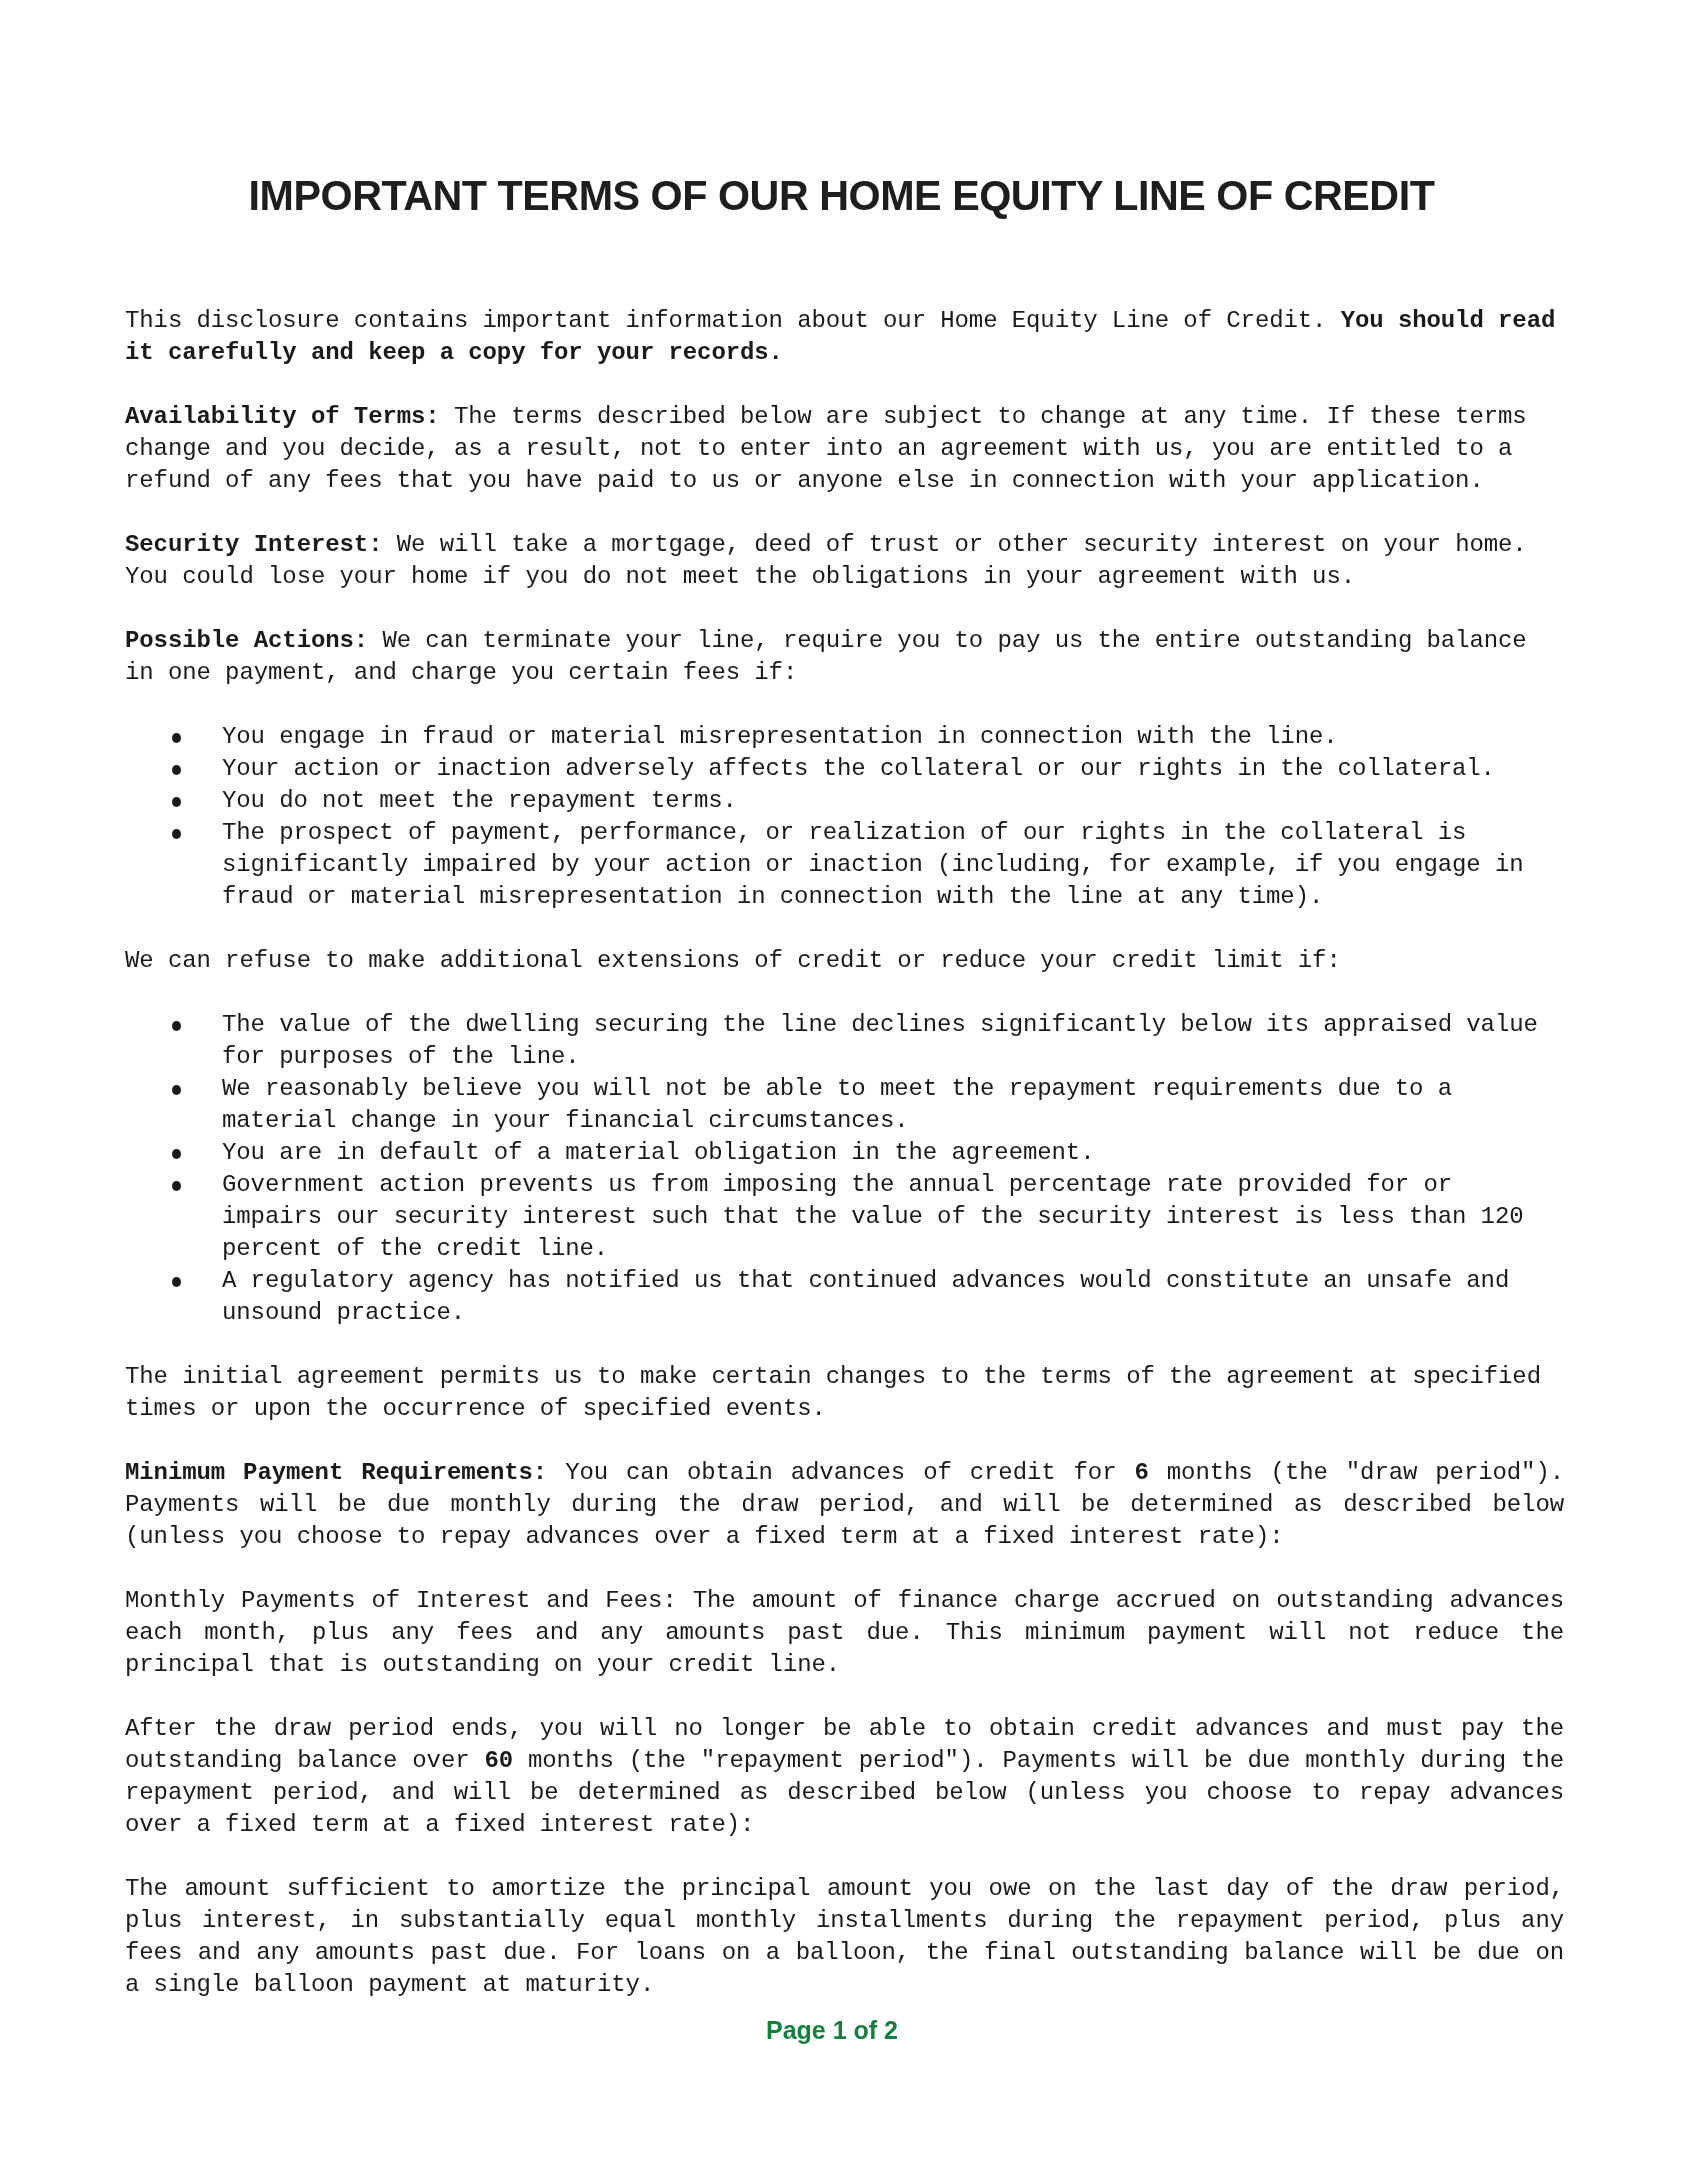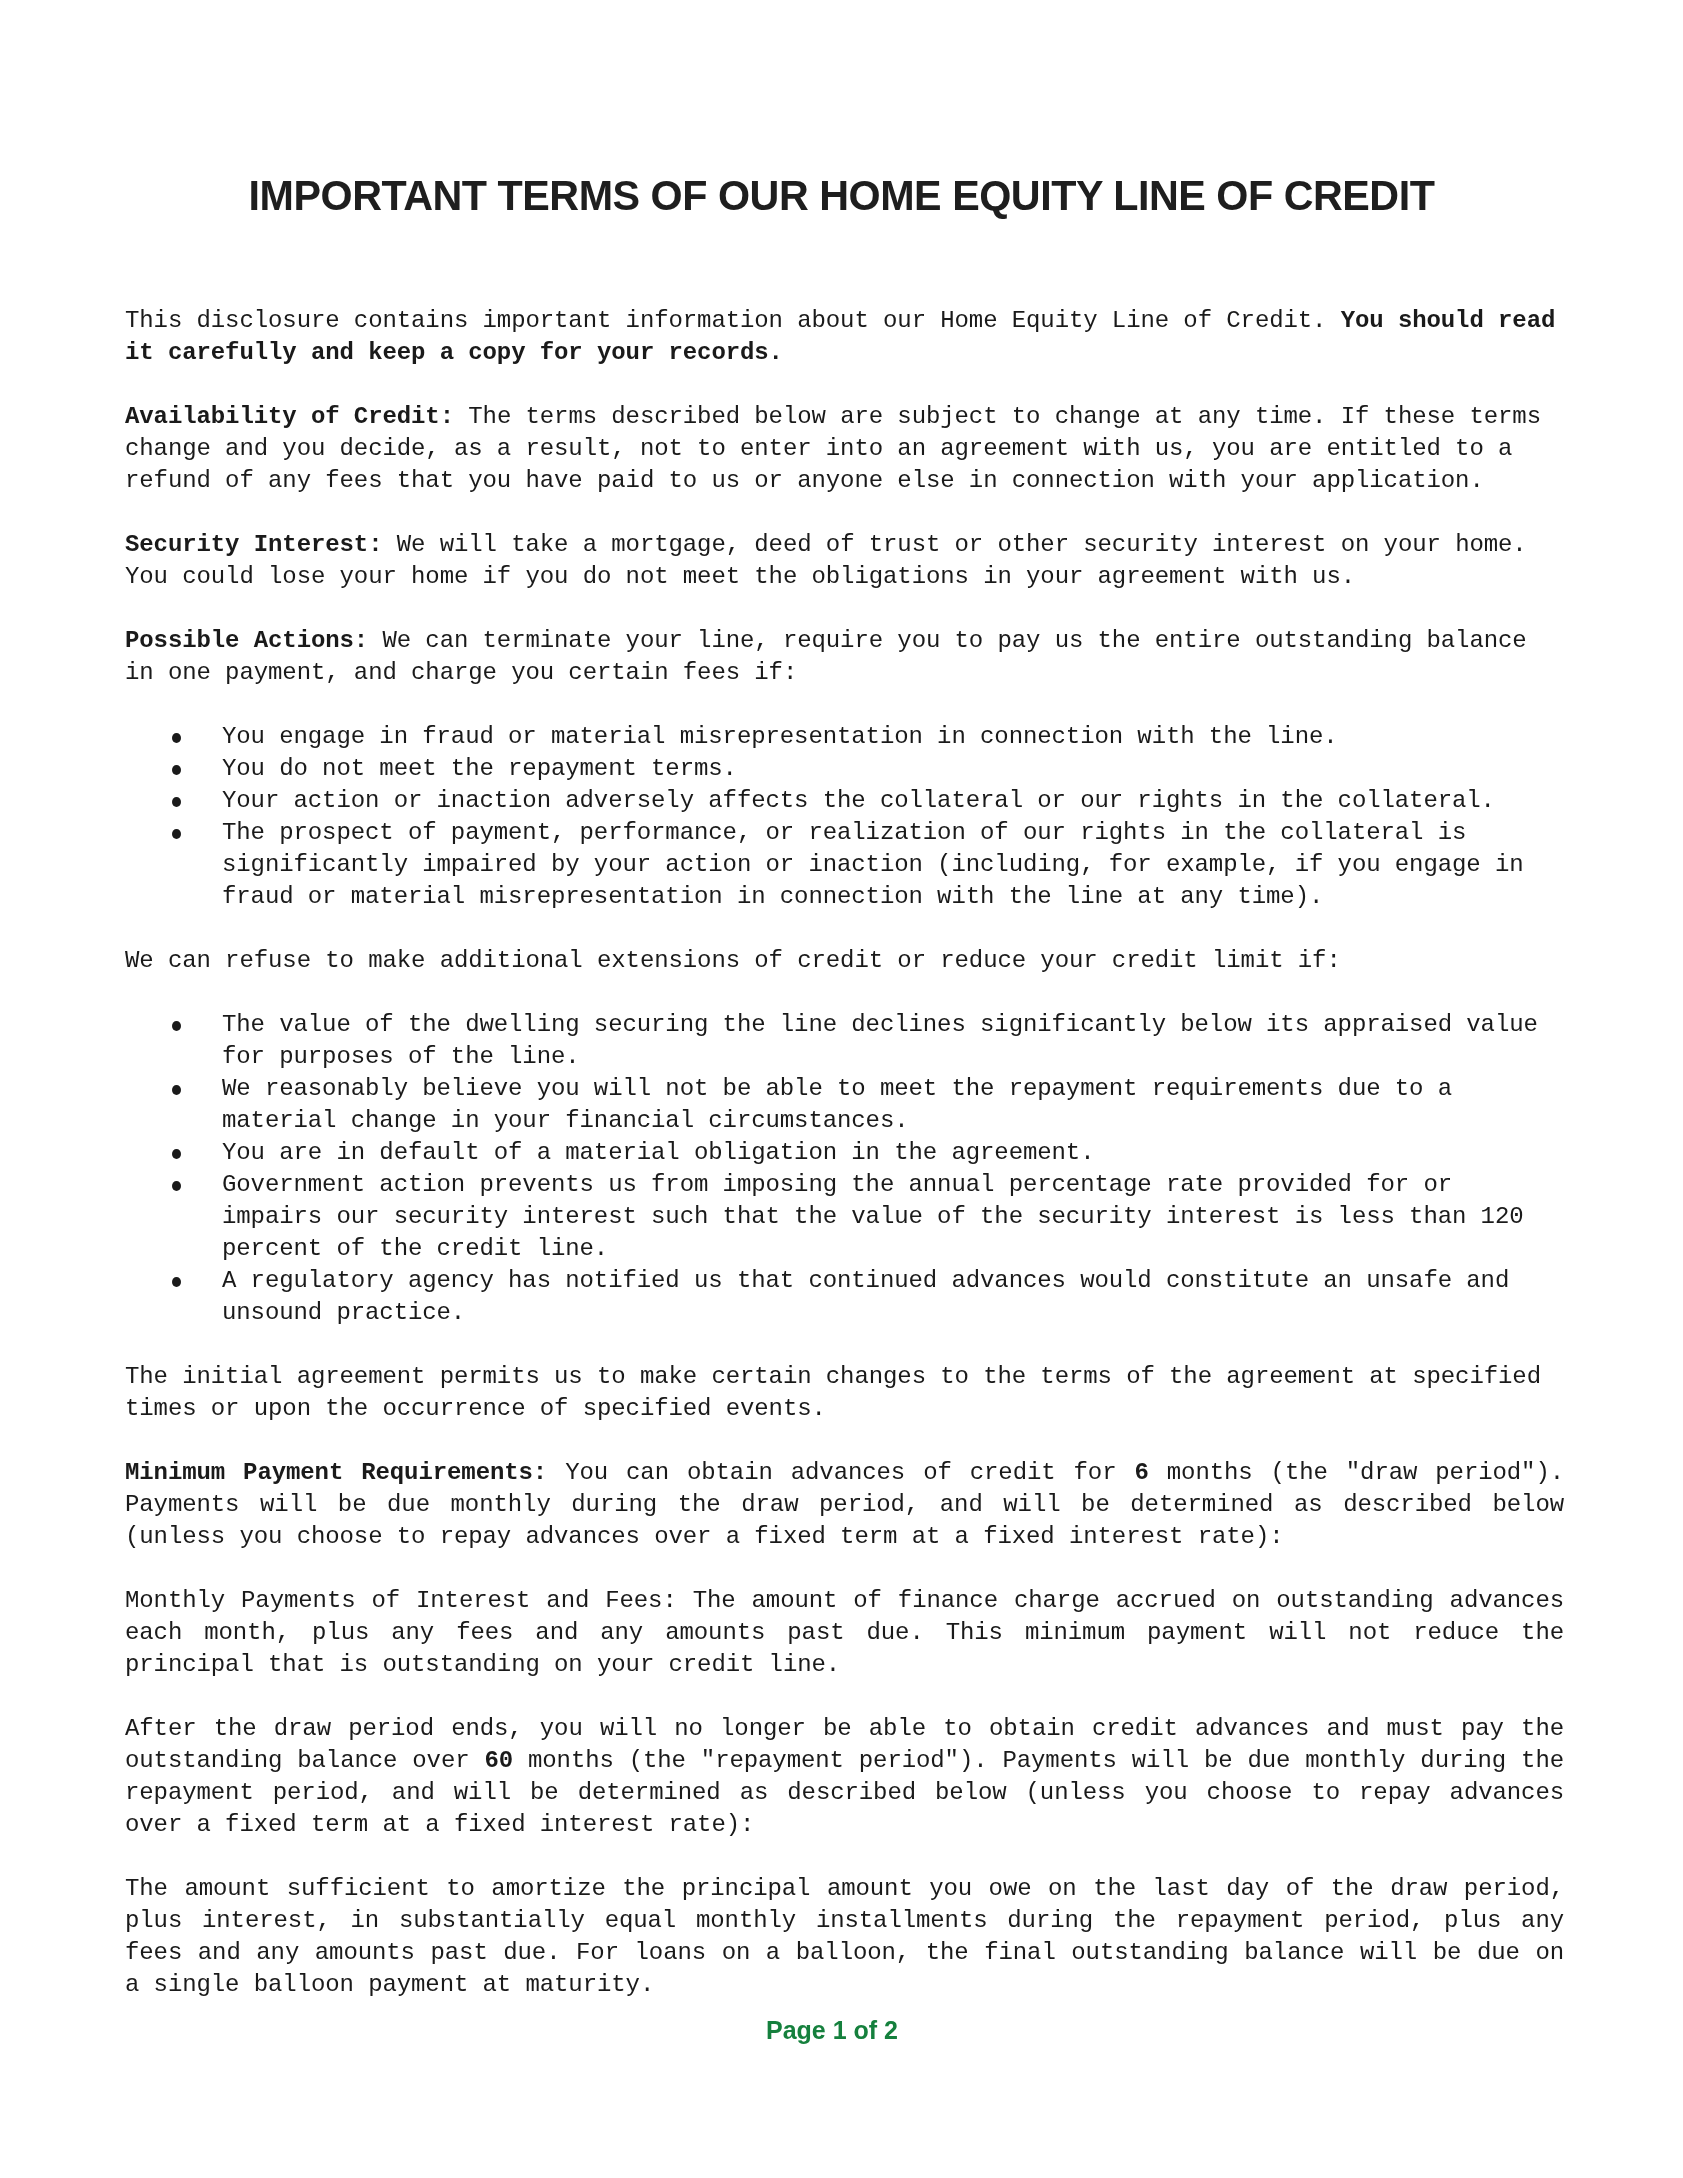--- a/index.html
+++ b/index.html
@@ -94,30 +94,30 @@
 <body>
 
 <div class="page">
 
   <h1 class="title">IMPORTANT TERMS OF OUR HOME EQUITY LINE OF CREDIT</h1>
 
   <div class="content">
 
     <p><span>This disclosure contains important information about our Home Equity Line of Credit. </span><b>You should read it carefully and keep a copy for your records.</b></p>
 
-    <p><b>Availability of Credit:</b><span> The terms described below are subject to change at any time. If these terms change and you decide, as a result, not to enter into an agreement with us, you are entitled to a refund of any fees that you have paid to us or anyone else in connection with your application.</span></p>
+    <p><b>Availability of Terms:</b><span> The terms described below are subject to change at any time. If these terms change and you decide, as a result, not to enter into an agreement with us, you are entitled to a refund of any fees that you have paid to us or anyone else in connection with your application.</span></p>
 
     <p><b>Security Interest:</b><span> We will take a mortgage, deed of trust or other security interest on your home. You could lose your home if you do not meet the obligations in your agreement with us.</span></p>
 
     <p><b>Possible Actions:</b><span> We can terminate your line, require you to pay us the entire outstanding balance in one payment, and charge you certain fees if:</span></p>
 
     <ul class="bullets">
       <li><span class="dot"></span><span>You engage in fraud or material misrepresentation in connection with the line.</span></li>
+      <li><span class="dot"></span><span>Your action or inaction adversely affects the collateral or our rights in the collateral.</span></li>
       <li><span class="dot"></span><span>You do not meet the repayment terms.</span></li>
-      <li><span class="dot"></span><span>Your action or inaction adversely affects the collateral or our rights in the collateral.</span></li>
       <li><span class="dot"></span><span>The prospect of payment, performance, or realization of our rights in the collateral is significantly impaired by your action or inaction (including, for example, if you engage in fraud or material misrepresentation in connection with the line at any time).</span></li>
     </ul>
 
     <p>We can refuse to make additional extensions of credit or reduce your credit limit if:</p>
 
     <ul class="bullets">
       <li><span class="dot"></span><span>The value of the dwelling securing the line declines significantly below its appraised value for purposes of the line.</span></li>
       <li><span class="dot"></span><span>We reasonably believe you will not be able to meet the repayment requirements due to a material change in your financial circumstances.</span></li>
       <li><span class="dot"></span><span>You are in default of a material obligation in the agreement.</span></li>
       <li><span class="dot"></span><span>Government action prevents us from imposing the annual percentage rate provided for or impairs our security interest such that the value of the security interest is less than 120 percent of the credit line.</span></li>

